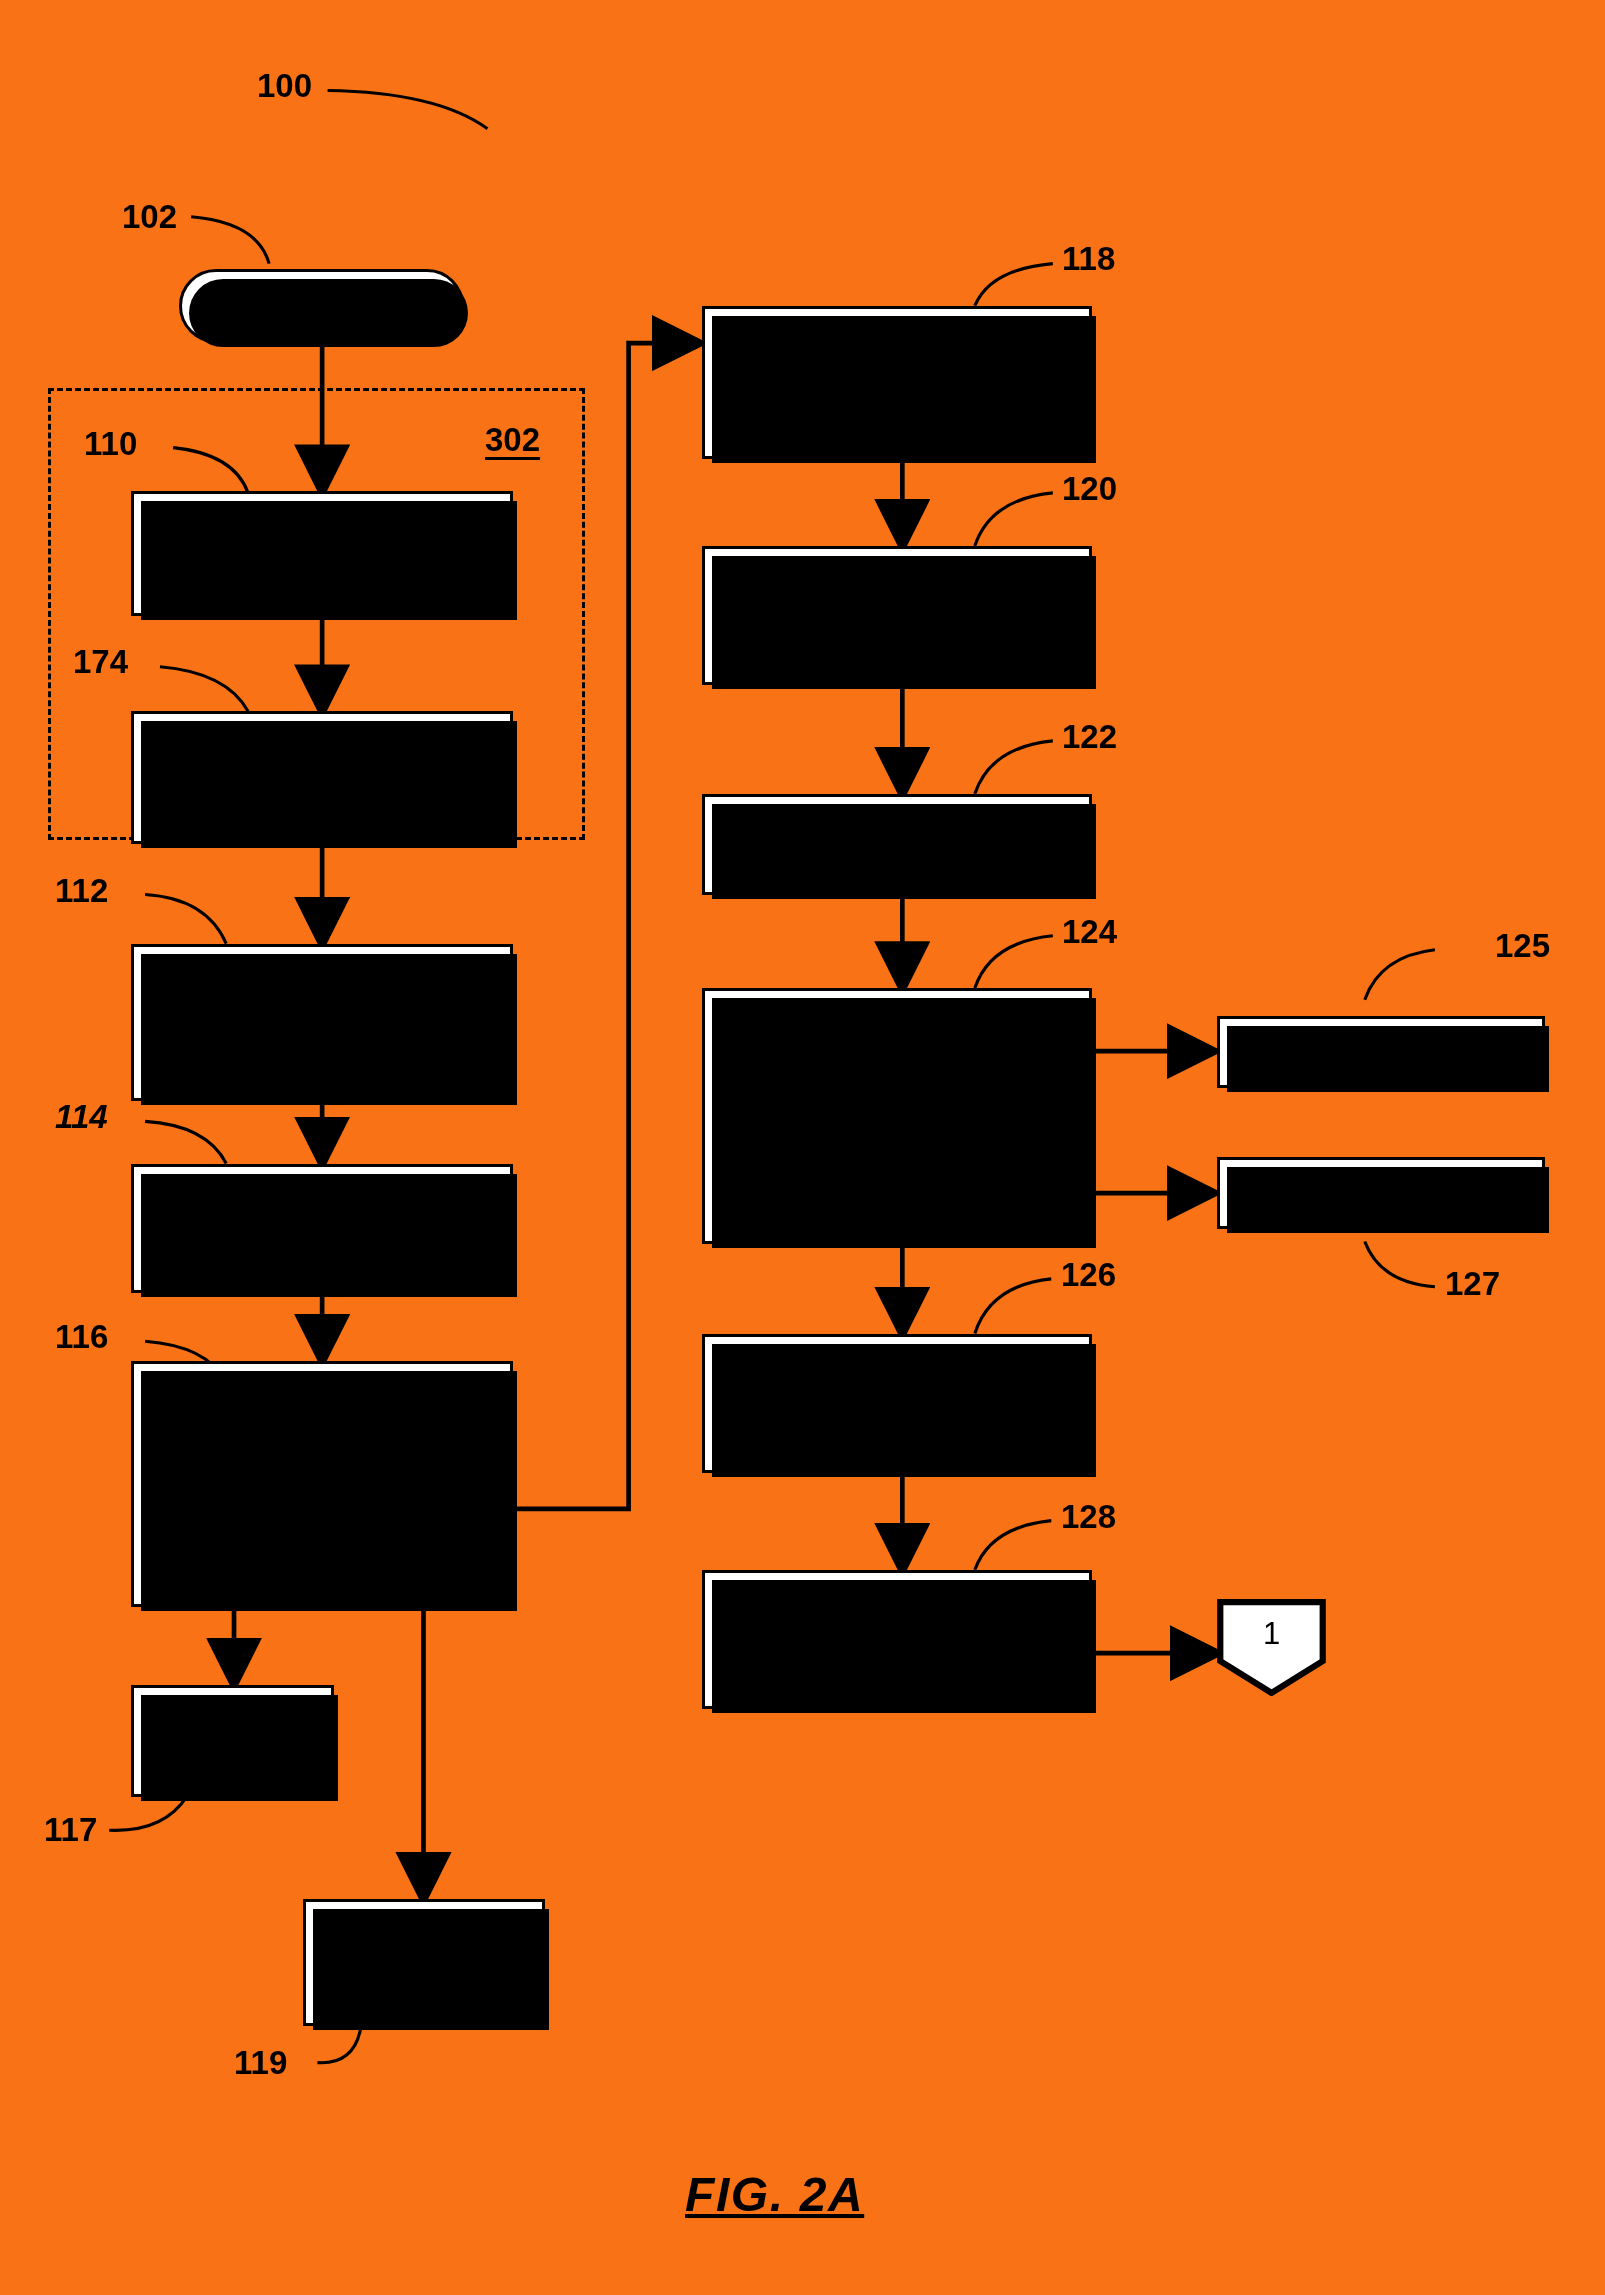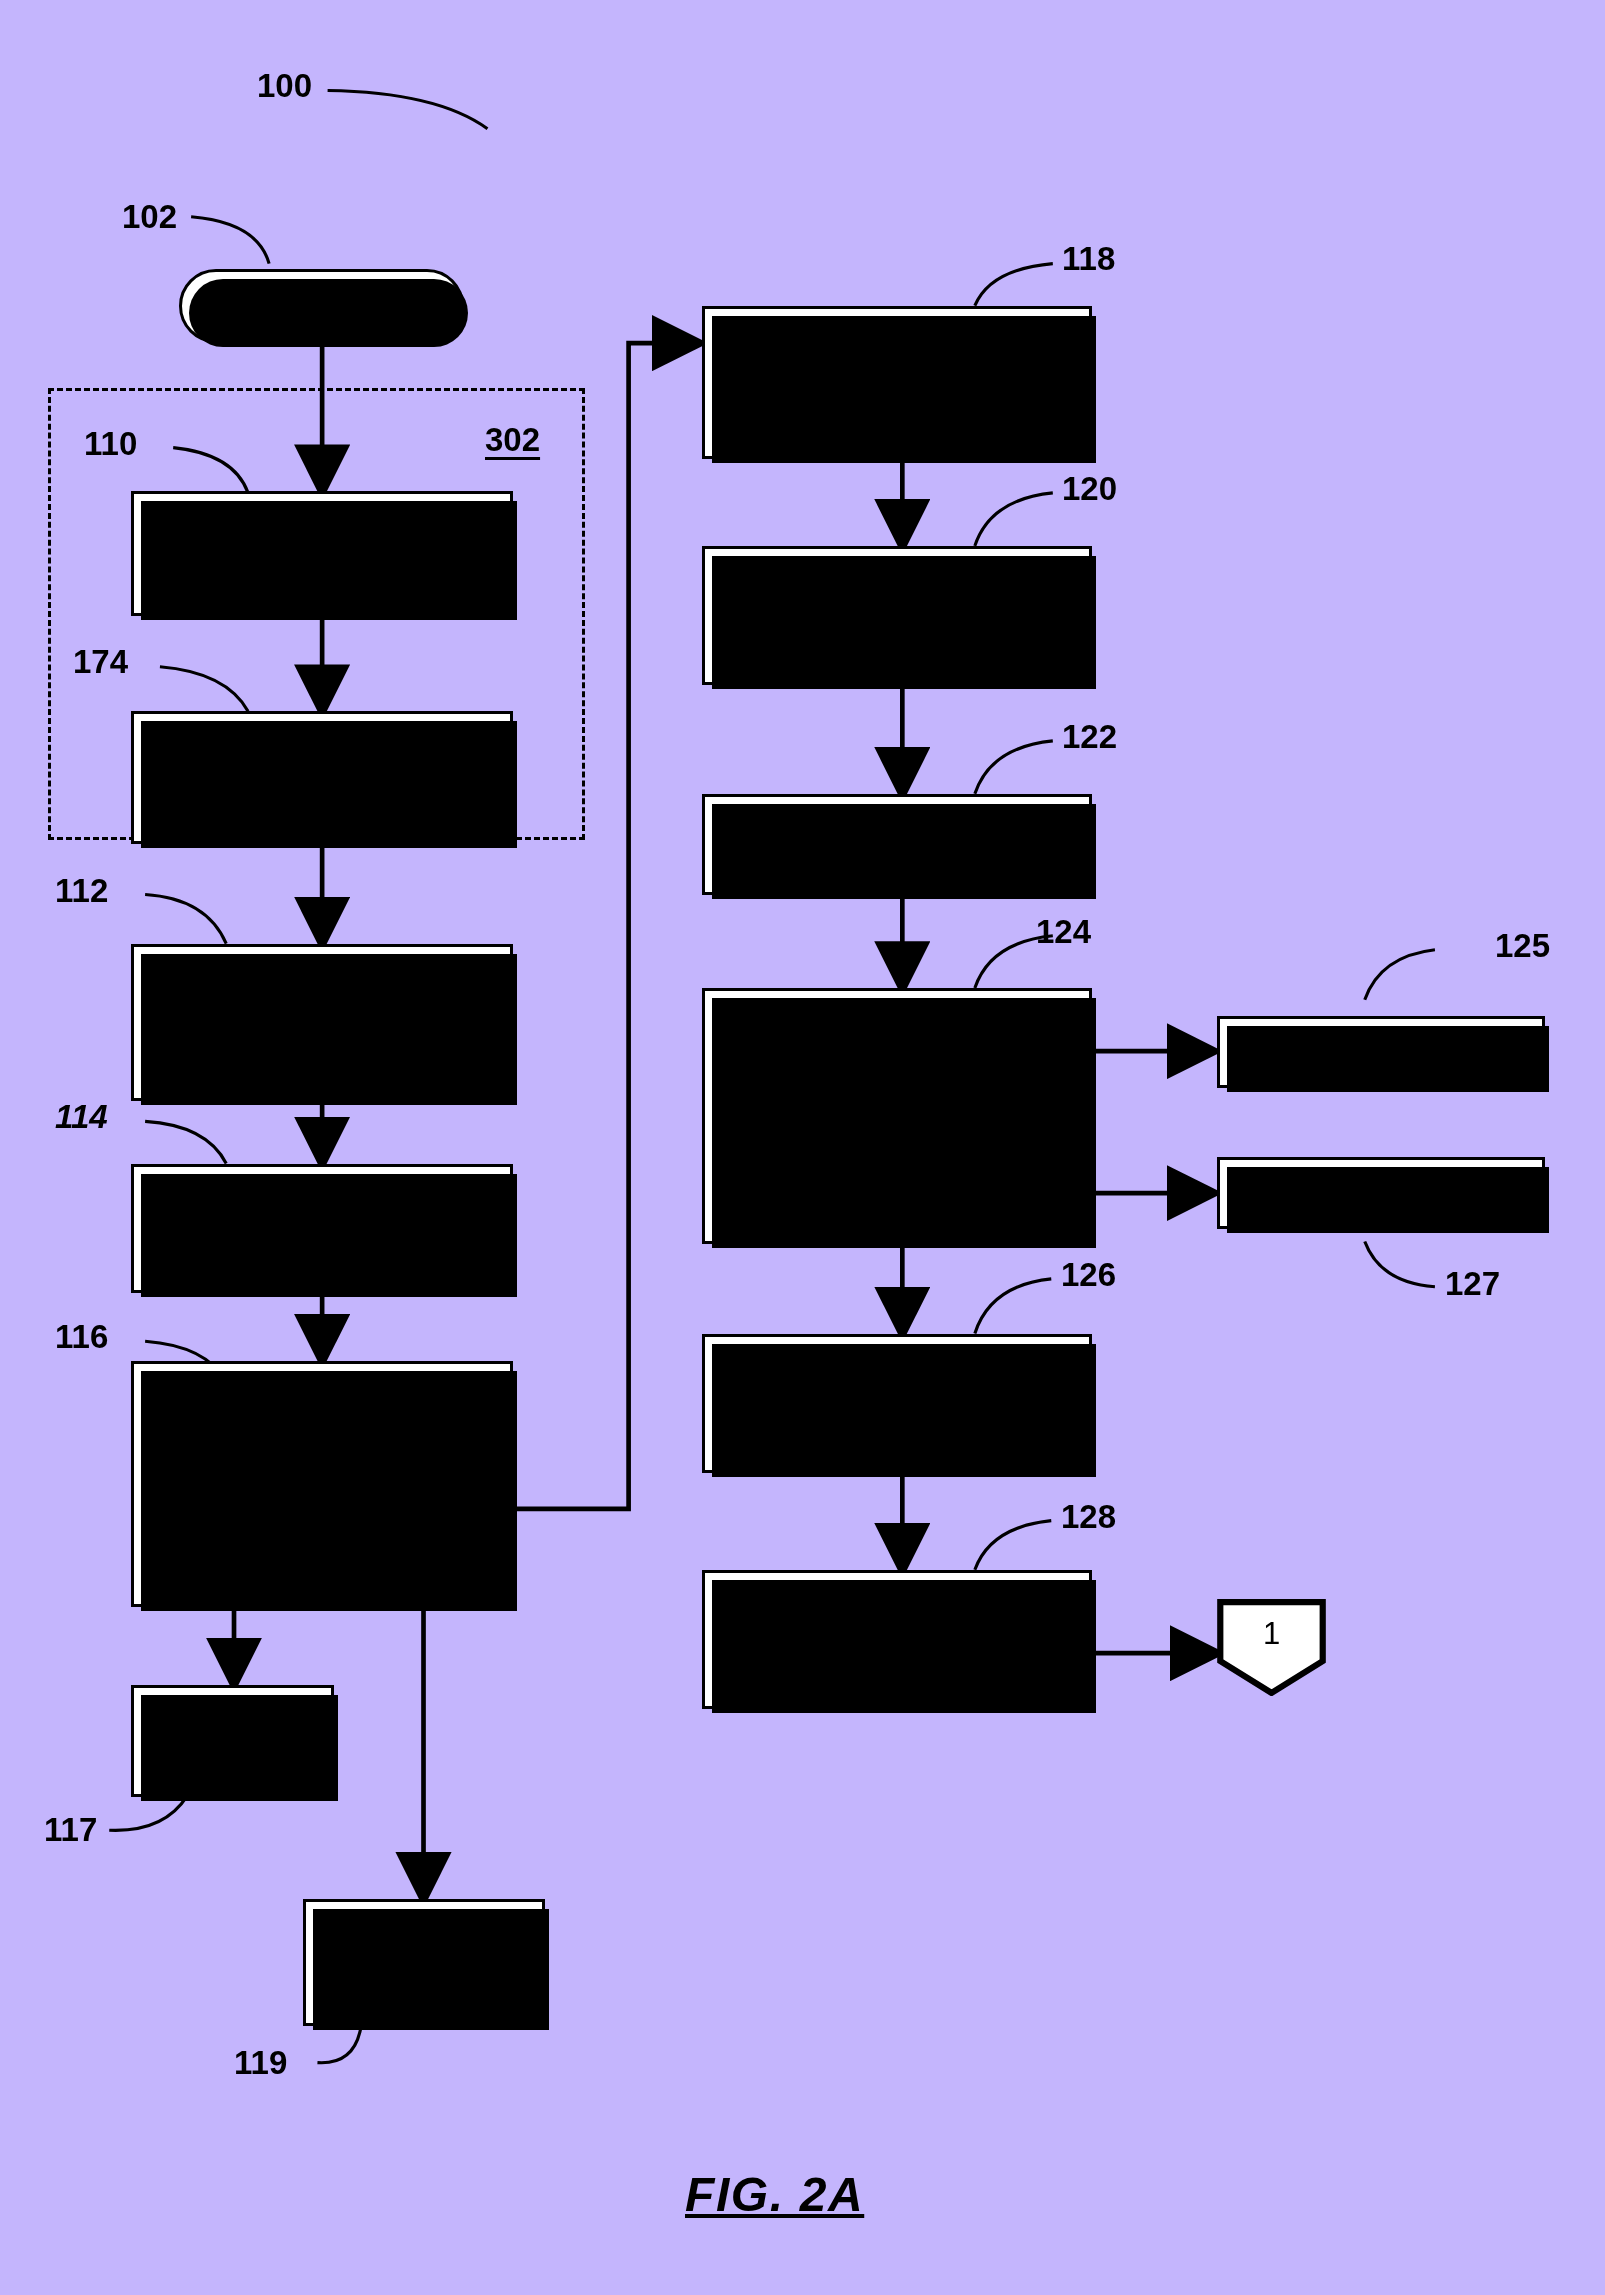--- a/index.html
+++ b/index.html
@@ -7,21 +7,21 @@
     padding: 0;
     background: #ffffff;
   }
   body {
     font-family: "Liberation Sans", sans-serif;
   }
   #page {
     position: relative;
     width: 1605px;
     height: 2295px;
-    background: #c4b5fd;
+    background: #f97316;
     overflow: hidden;
   }
   #svg-layer {
     position: absolute;
     left: 0;
     top: 0;
     width: 1605px;
     height: 2295px;
   }
   
@@ -195,21 +195,21 @@
   <div class="ref" style="left:84px; top:425px;">110</div>
   <div class="ref" style="left:73px; top:643px;">174</div>
   <div class="ref" style="left:55px; top:872px;">112</div>
   <div class="ref" style="left:55px; top:1098px;font-style:italic;">114</div>
   <div class="ref" style="left:55px; top:1318px;">116</div>
   <div class="ref" style="left:44px; top:1811px;">117</div>
   <div class="ref" style="left:234px; top:2044px;">119</div>
   <div class="ref" style="left:1062px; top:240px;">118</div>
   <div class="ref" style="left:1062px; top:470px;">120</div>
   <div class="ref" style="left:1062px; top:718px;">122</div>
-  <div class="ref" style="left:1036px; top:913px;text-align:right;">124</div>
+  <div class="ref" style="left:1062px; top:913px;text-align:right;">124</div>
   <div class="ref" style="left:1495px; top:927px;">125</div>
   <div class="ref" style="left:1445px; top:1265px;">127</div>
   <div class="ref" style="left:1061px; top:1256px;">126</div>
   <div class="ref" style="left:1061px; top:1498px;">128</div>
 
   <div class="node terminator" style="left:179px; top:269px; width:285px; height:74px;">
     <span>BEGIN</span>
   </div>
 
   <div class="node" style="left:131px; top:491px; width:382px; height:125px;">

